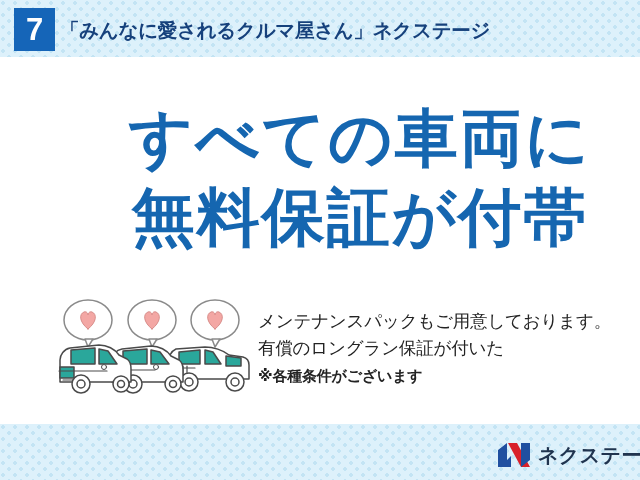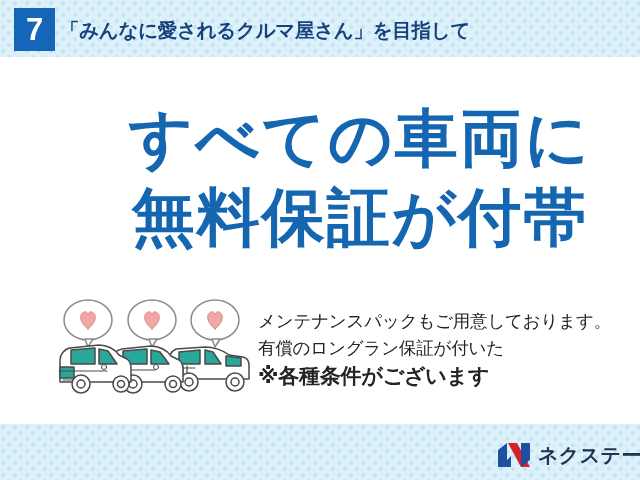--- a/index.html
+++ b/index.html
@@ -84,21 +84,21 @@
     left: 258px;
     top: 308px;
     width: 375px;
     color: #232323;
     font-size: 17.5px;
     line-height: 27px;
     letter-spacing: -0.2px;
     white-space: nowrap;
   }
   #description .note {
-    font-size: 21px;
+    font-size: 15px;
     font-weight: bold;
   }
 
   
   #illustration {
     position: absolute;
     left: 55px;
     top: 294px;
     width: 195px;
     height: 104px;
@@ -125,21 +125,21 @@
 </style>
 </head>
 <body>
 
 <div id="slide">
 
   <div id="header-band" class="dotband"></div>
 
   <div id="header-number-badge">7</div>
 
-  <div id="header-title">「みんなに愛されるクルマ屋さん」を目指して</div>
+  <div id="header-title">「みんなに愛されるクルマ屋さん」ネクステージ</div>
 
   <div id="headline-line-1" class="headline">すべての車両に</div>
 
   <div id="headline-line-2" class="headline">無料保証が付帯</div>
 
   <div id="illustration">
     <svg viewBox="0 0 195 104" width="195" height="104">
       <g fill="none" stroke="#4a4a4a" stroke-width="1.5" stroke-linecap="round" stroke-linejoin="round">
 
         <g>

